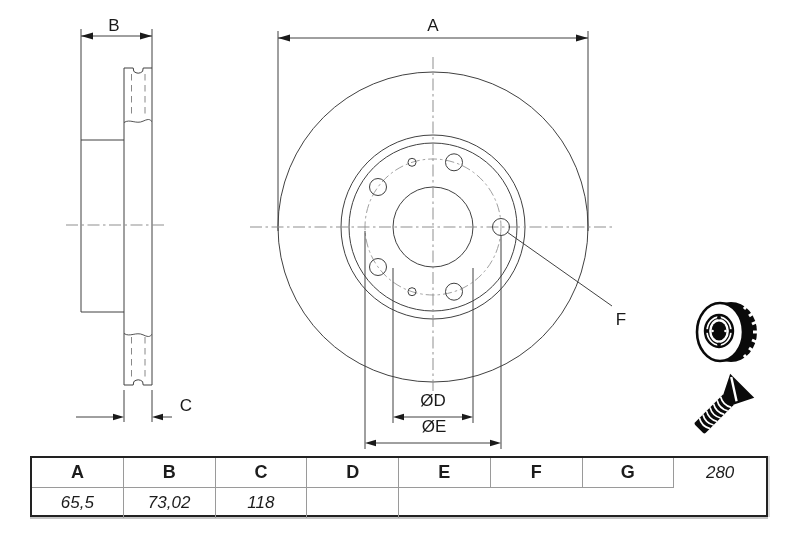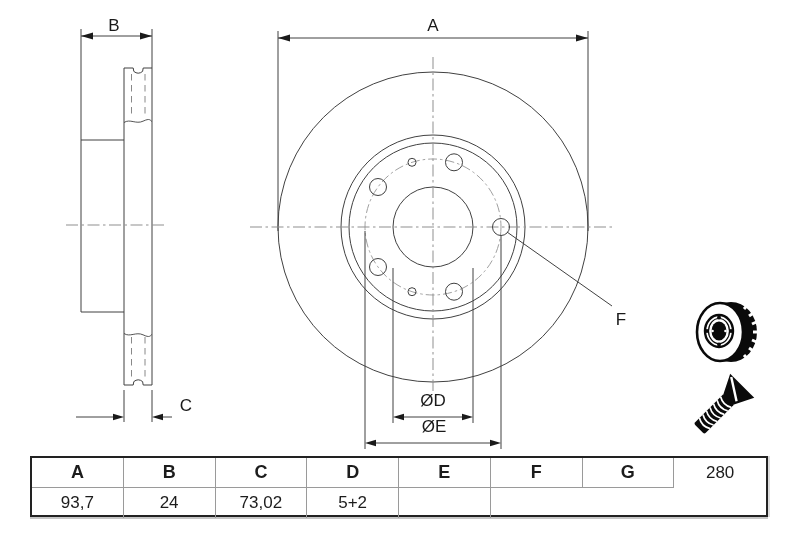--- a/index.html
+++ b/index.html
@@ -19,21 +19,21 @@
     border:2px solid #222222;background:#ffffff;
     box-shadow:0 2px 0 0 #c6c6c6, 2px 0 0 0 #dcdcdc;
     box-sizing:border-box;
   }
   .cell{
     display:flex;align-items:center;justify-content:center;
     border-right:1px solid #9a9a9a;border-bottom:1px solid #9a9a9a;
     color:#1c1c1c;font-size:17px;
   }
   .cell:nth-child(8n){border-right:none;}
-  .cell.row2{border-bottom:none;}
+  .cell.row2{border-bottom:none;font-style:italic;}
   .cell.hdr{font-weight:bold;font-size:18px;}
 </style>
 </head>
 <body>
 
 <div id="canvas">
 
   <svg width="800" height="455" viewBox="0 0 800 455">
 
     <g stroke="#414141" stroke-width="1" fill="none">
@@ -170,20 +170,19 @@
   
   <div id="spec-table">
     <div class="cell hdr">A</div>
     <div class="cell hdr">B</div>
     <div class="cell hdr">C</div>
     <div class="cell hdr">D</div>
     <div class="cell hdr">E</div>
     <div class="cell hdr">F</div>
     <div class="cell hdr">G</div>
     <div class="cell row2">280</div>
-    <div class="cell row2">93,7</div>
-    <div class="cell row2">24</div>
+    <div class="cell row2">65,5</div>
     <div class="cell row2">73,02</div>
-    <div class="cell row2">5+2</div>
+    <div class="cell row2">118</div>
     <div class="cell row2"></div>
   </div>
 
 </div>
 
 </body></html>

